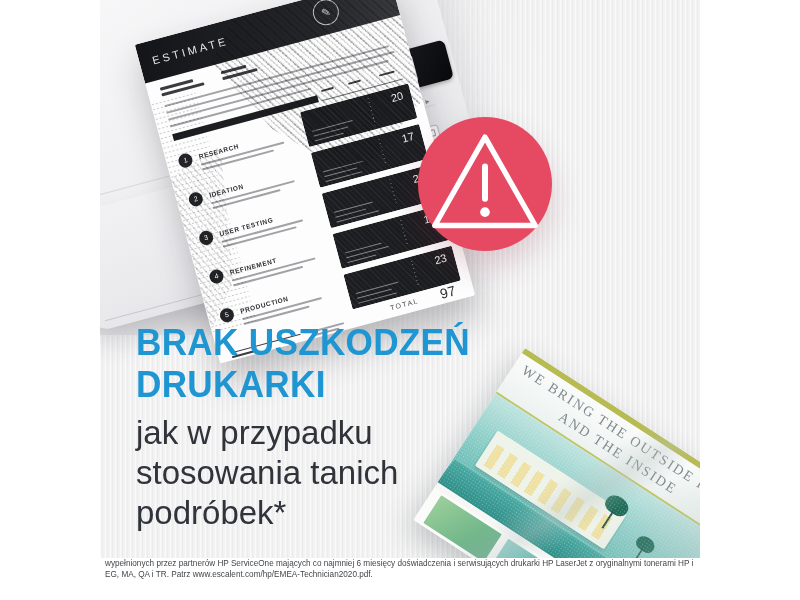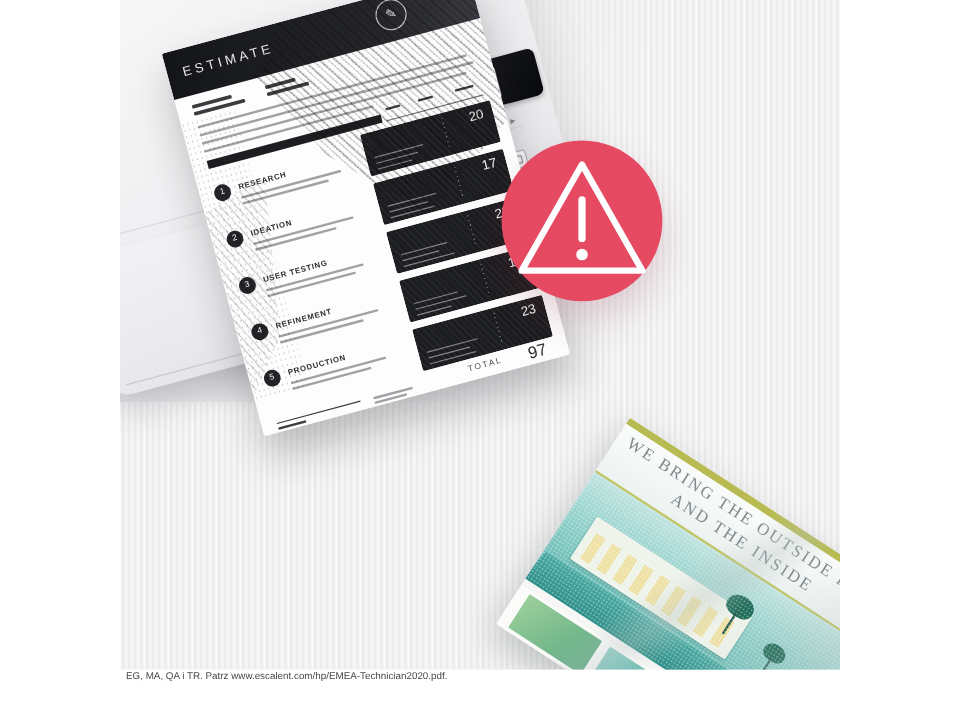--- a/index.html
+++ b/index.html
@@ -267,20 +267,31 @@
     </div>
 
     <div class="badge">
       <svg viewBox="0 0 100 100">
         <path d="M50 15 L87.5 81 L12.5 81 Z" fill="none" stroke="#ffffff" stroke-width="4" stroke-linejoin="round"></path>
         <line x1="50" y1="37" x2="50" y2="61" stroke="#ffffff" stroke-width="4.5" stroke-linecap="round"></line>
         <circle cx="50" cy="71" r="3.6" fill="#ffffff"></circle>
       </svg>
     </div>
 
+    <div class="headline">
+      <div class="h-blue">
+        <div>BRAK USZKODZEŃ</div>
+        <div>DRUKARKI</div>
+      </div>
+      <div class="h-dark">
+        <div>jak w przypadku</div>
+        <div>stosowania tanich</div>
+        <div>podróbek*</div>
+      </div>
+    </div>
 
     <div class="magazine">
       <div class="mag-stripe top"></div>
       <div class="mag-titleband">
         <div class="mag-t1">WE BRING THE OUTSIDE IN</div>
         <div class="mag-t2">AND THE INSIDE</div>
       </div>
       <div class="mag-stripe mid"></div>
       <div class="mag-photo">
         <div class="house">
@@ -295,15 +306,16 @@
       <div class="mag-thumbs">
         <div class="thumb t1"></div>
         <div class="thumb t2"></div>
 
       </div>
       <div class="mag-crumple"></div>
     </div>
   </div>
 
   <div class="footnote">
+    <div>wypełnionych przez partnerów HP ServiceOne mających co najmniej 6 miesięcy doświadczenia i serwisujących drukarki HP LaserJet z oryginalnymi tonerami HP i</div>
     <div>EG, MA, QA i TR. Patrz www.escalent.com/hp/EMEA-Technician2020.pdf.</div>
   </div>
 </div>
 
 </body></html>

